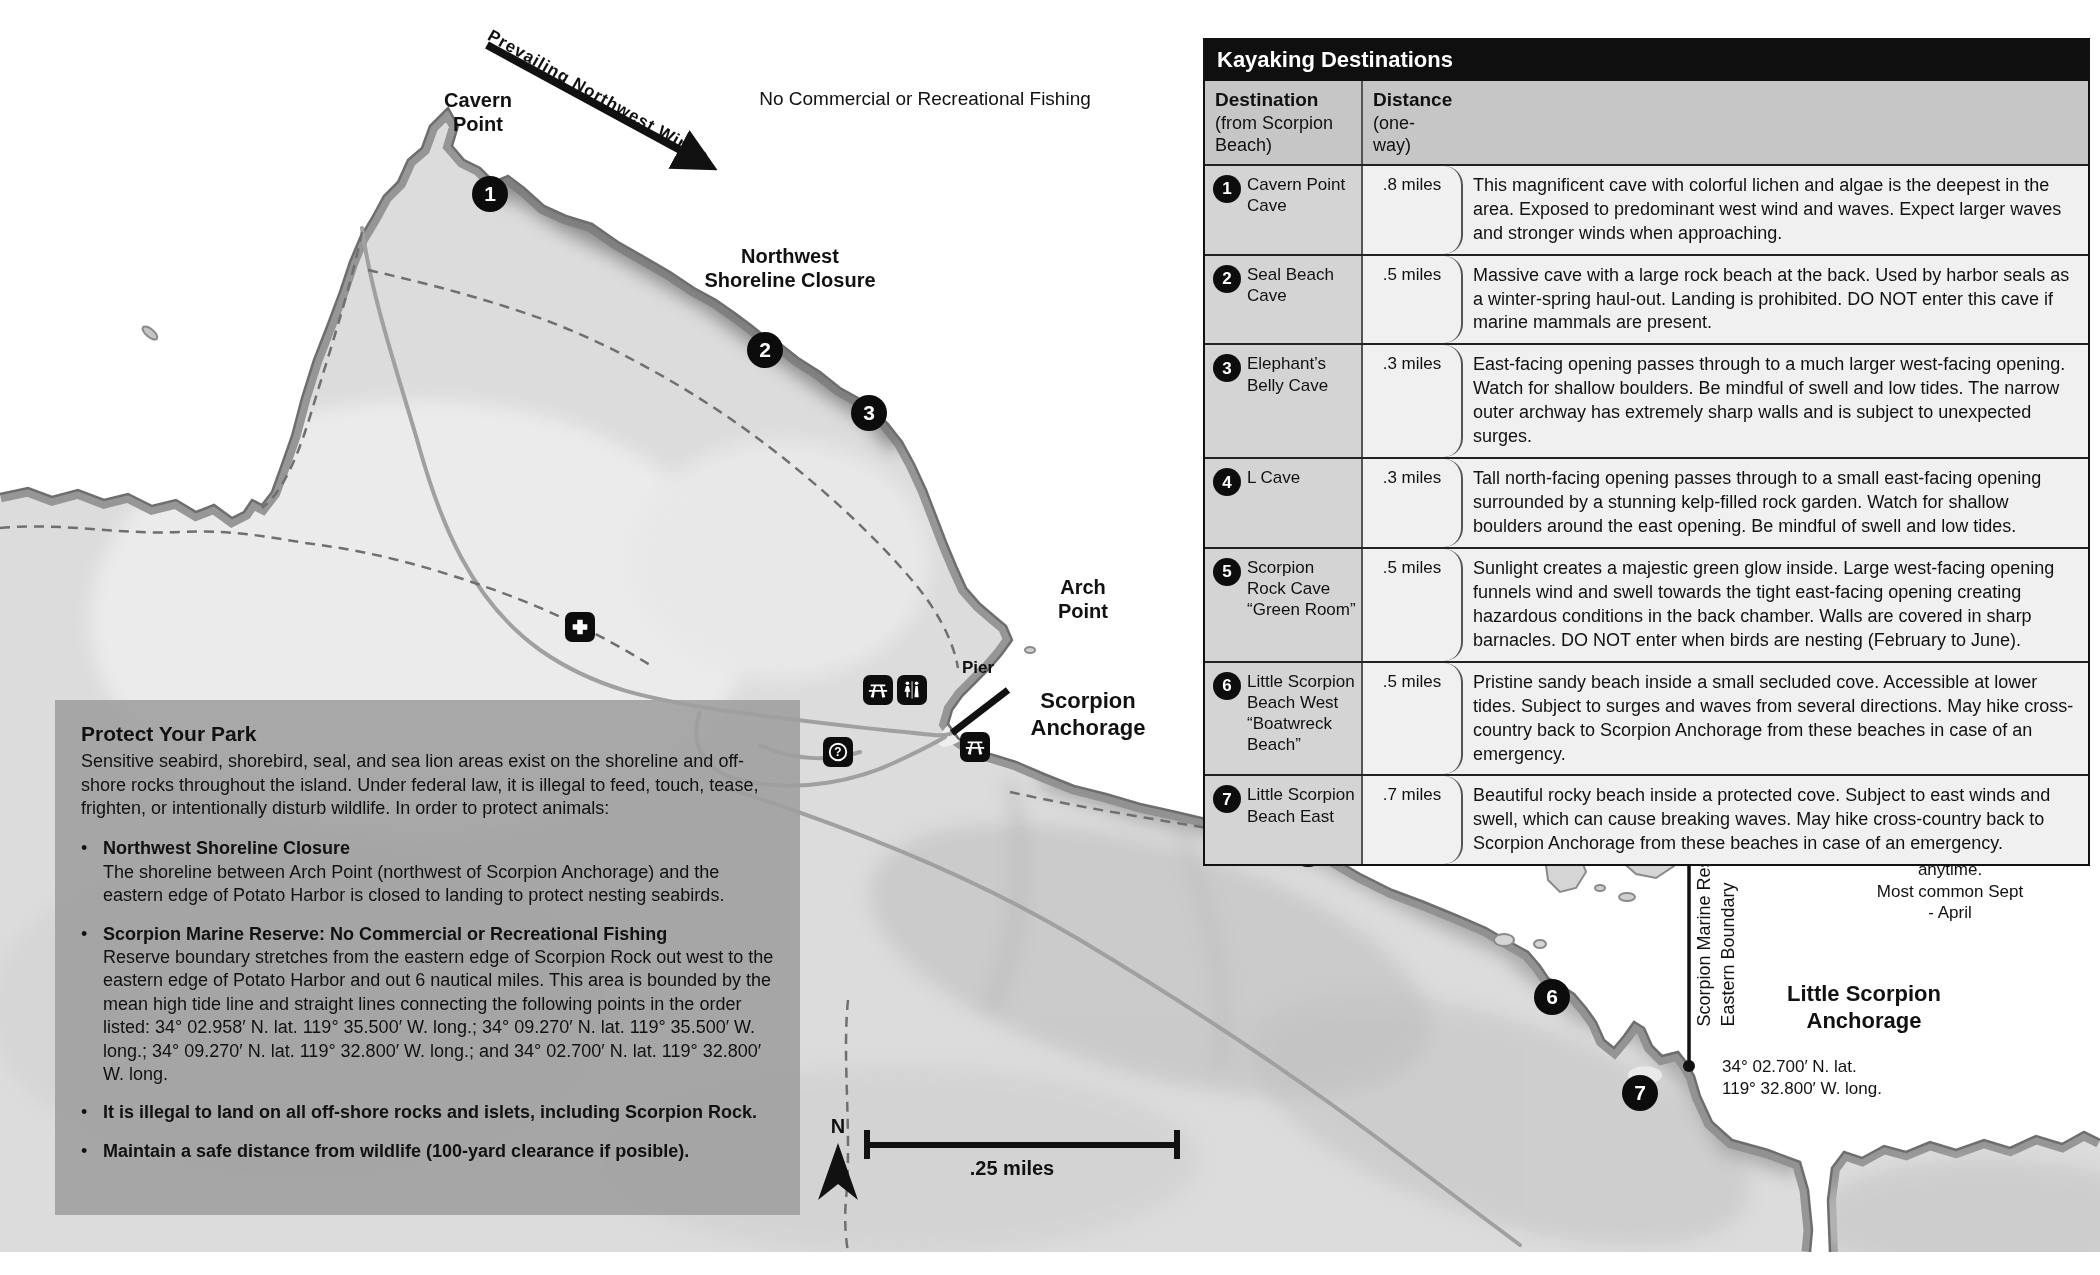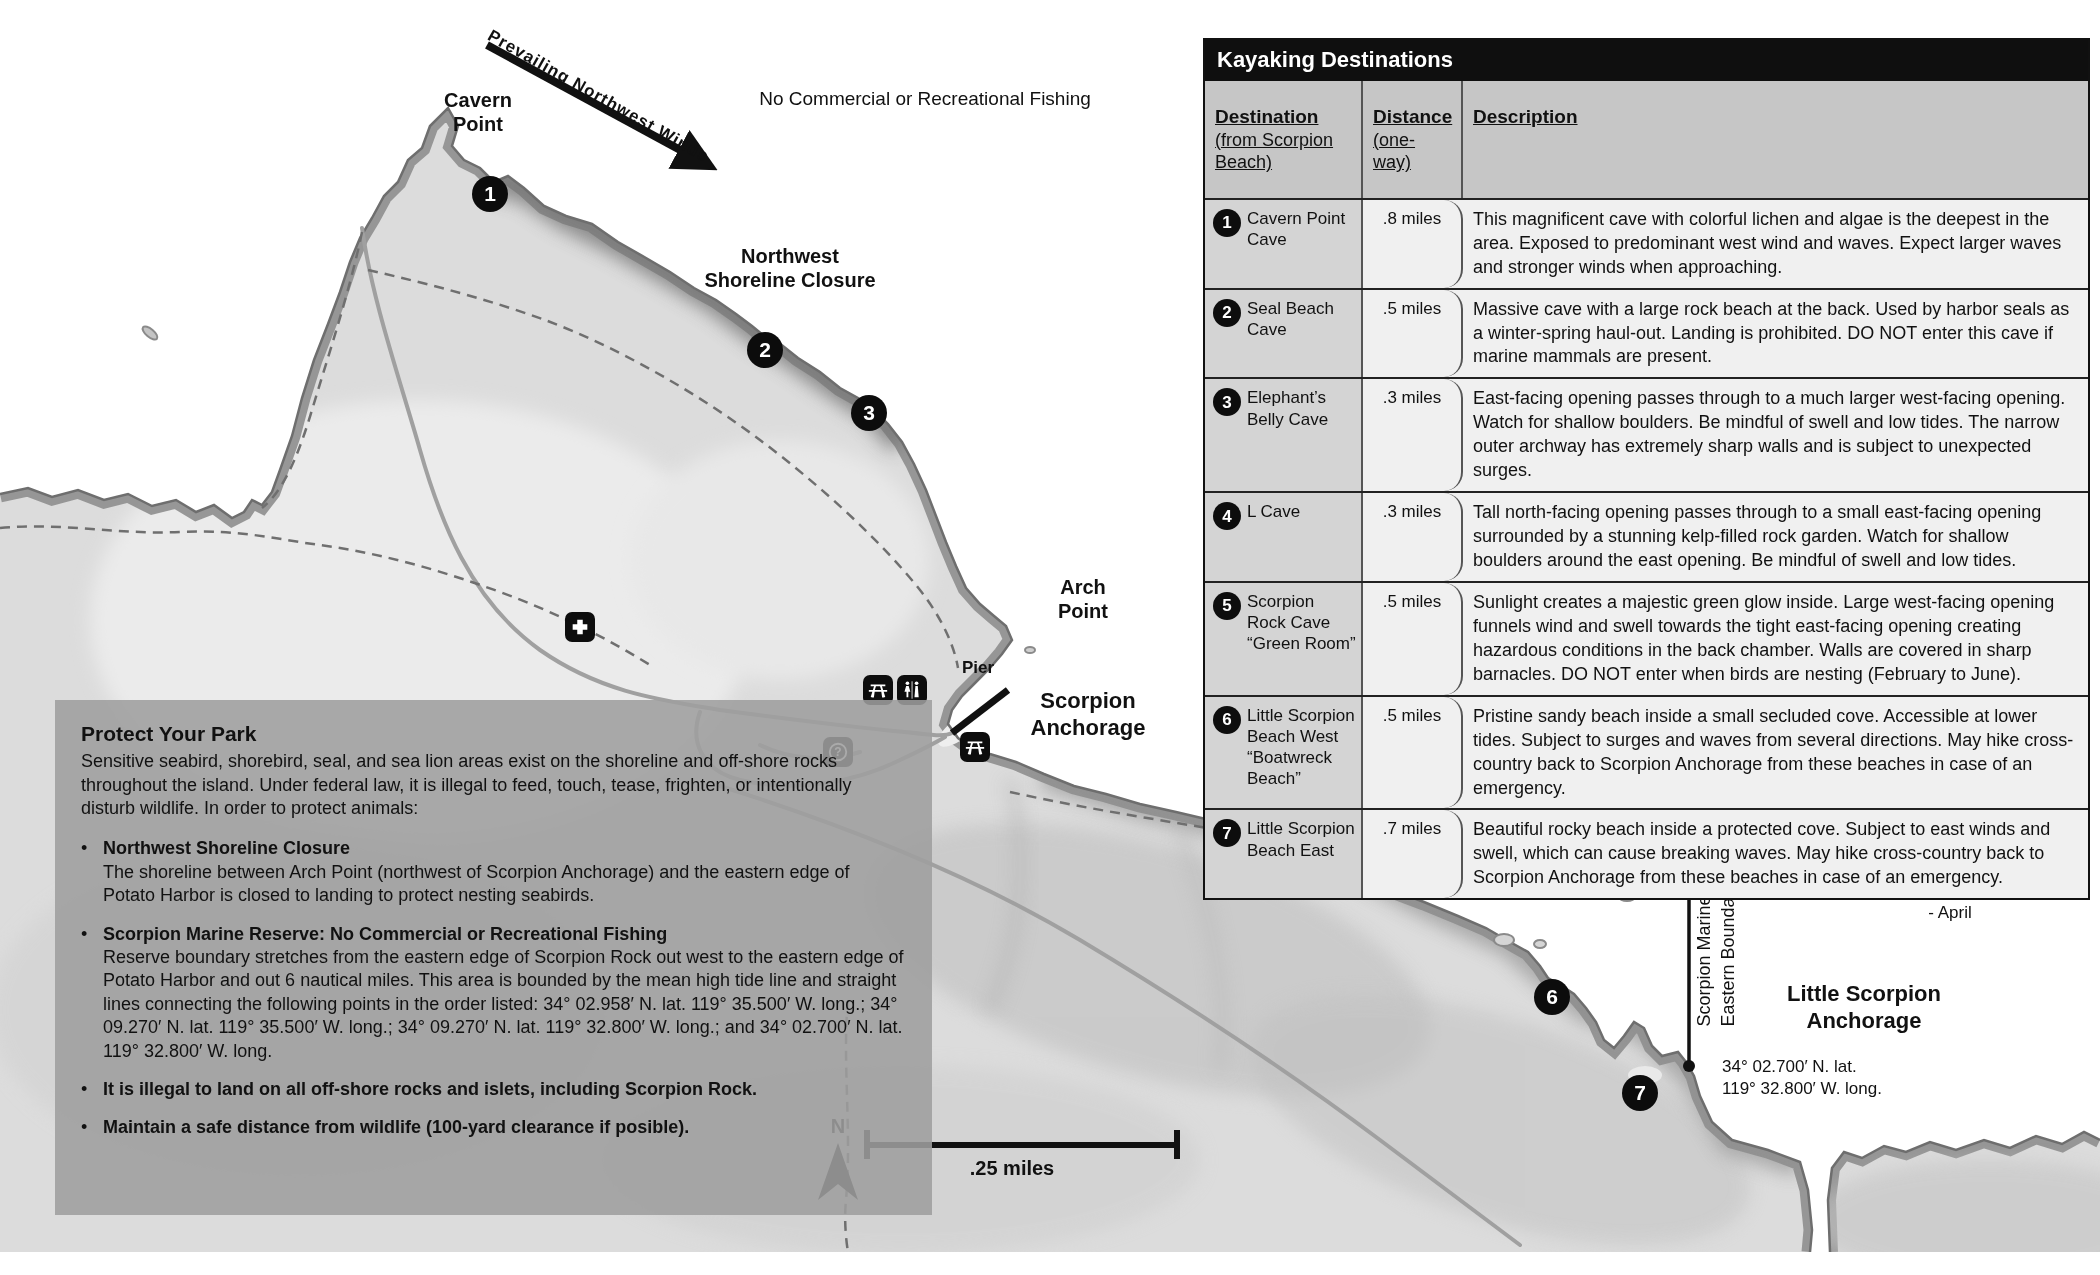--- a/index.html
+++ b/index.html
@@ -39,36 +39,36 @@
        transform:translate(-50%,-50%);display:flex;align-items:center;justify-content:center;}
   .micon svg{width:22px;height:22px;}
 
   
   .kayak{position:absolute;left:1203px;top:38px;width:887px;border:2px solid #111;
        background:#f0f0f0;box-sizing:border-box;}
   .kt-title{background:#0f0f0f;color:#fff;font-weight:bold;font-size:22px;
        padding:7px 12px 8px;}
   .kt-head{display:grid;grid-template-columns:158px 100px 1fr;background:#c6c6c6;
        border-bottom:2px solid #222;}
-  .kt-head>div{padding:24px 10px;font-size:18px;line-height:1.25;border-right:2px solid #555;text-decoration:underline;}
+  .kt-head>div{padding:7px 10px;font-size:18px;line-height:1.25;border-right:2px solid #555;}
   .kt-head>div:last-child{border-right:none;}
   .kt-head .h{font-weight:bold;font-size:19px;}
   .kt-row{display:grid;grid-template-columns:158px 100px 1fr;border-bottom:2px solid #222;}
   .kt-row:last-child{border-bottom:none;}
   .kt-c1{background:#d4d4d4;display:flex;gap:6px;padding:8px 4px 8px 8px;font-size:17px;
        line-height:1.25;border-right:2px solid #555;align-items:flex-start;}
   .kt-c2{background:#f0f0f0;padding:9px 4px;text-align:center;font-size:17px;
        border-right:2px solid #555;border-radius:19px;}
   .kt-c3{background:#f0f0f0;padding:8px 12px 8px 10px;font-size:18px;line-height:1.33;}
   .badge{width:28px;height:28px;border-radius:50%;background:#0d0d0d;color:#fff;
        font-weight:bold;font-size:17px;display:flex;align-items:center;
        justify-content:center;flex:none;margin-top:1px;}
 
   
-  .protect{position:absolute;left:55px;top:700px;width:877px;height:515px;
+  .protect{position:absolute;left:55px;top:700px;width:745px;height:515px;
        background:rgba(158,158,158,0.88);padding:20px 26px;box-sizing:border-box;
        font-size:18px;line-height:1.3;}
   .p-head{font-weight:bold;font-size:21px;margin-bottom:3px;}
   .p-intro{margin-bottom:17px;}
   .bullet{display:grid;grid-template-columns:22px 1fr;margin-bottom:15px;}
   .btitle{font-weight:bold;}
   .bbody{font-weight:normal;}
   .bbody:empty{display:none;}
 </style>
 </head>
@@ -263,23 +263,20 @@
     <div class="kt-title">Kayaking Destinations</div>
     <div class="kt-head">
       <div>
         <span class="h">Destination</span><br>
         <span>(from Scorpion Beach)</span>
       </div>
       <div>
         <span class="h">Distance</span><br>
         <span>(one-way)</span>
       </div>
-      <div>
-        <span class="h">Description</span>
-      </div>
     </div>
     <div id="table-rows">
     <div class="kt-row">
       <div class="kt-c1">
         <span class="badge">1</span>
         <span>Cavern Point Cave</span>
       </div>
       <div class="kt-c2">.8 miles</div>
       <div class="kt-c3">This magnificent cave with colorful lichen and algae is the deepest in the area. Exposed to predominant west wind and waves. Expect larger waves and stronger winds when approaching.</div>
     </div>

